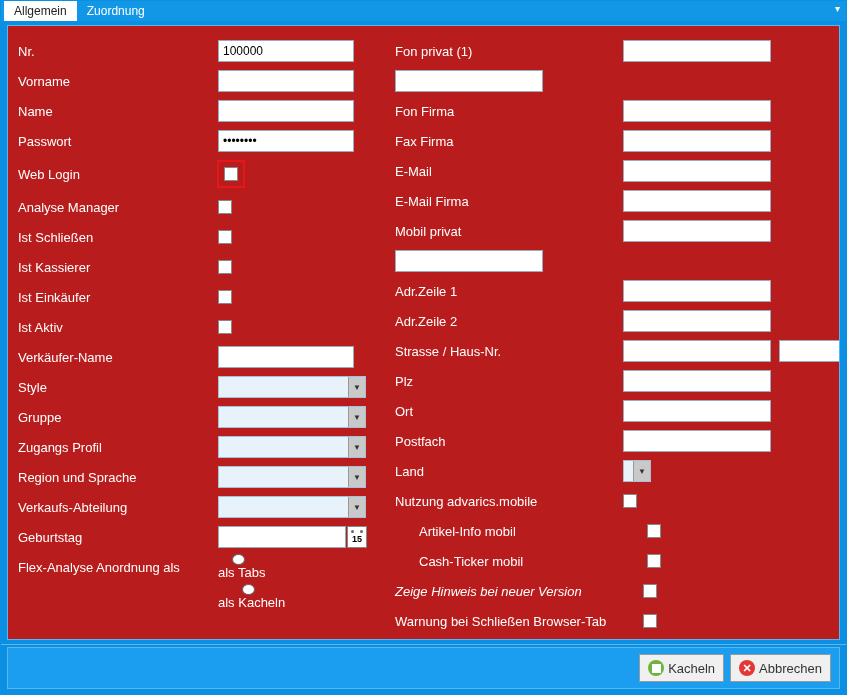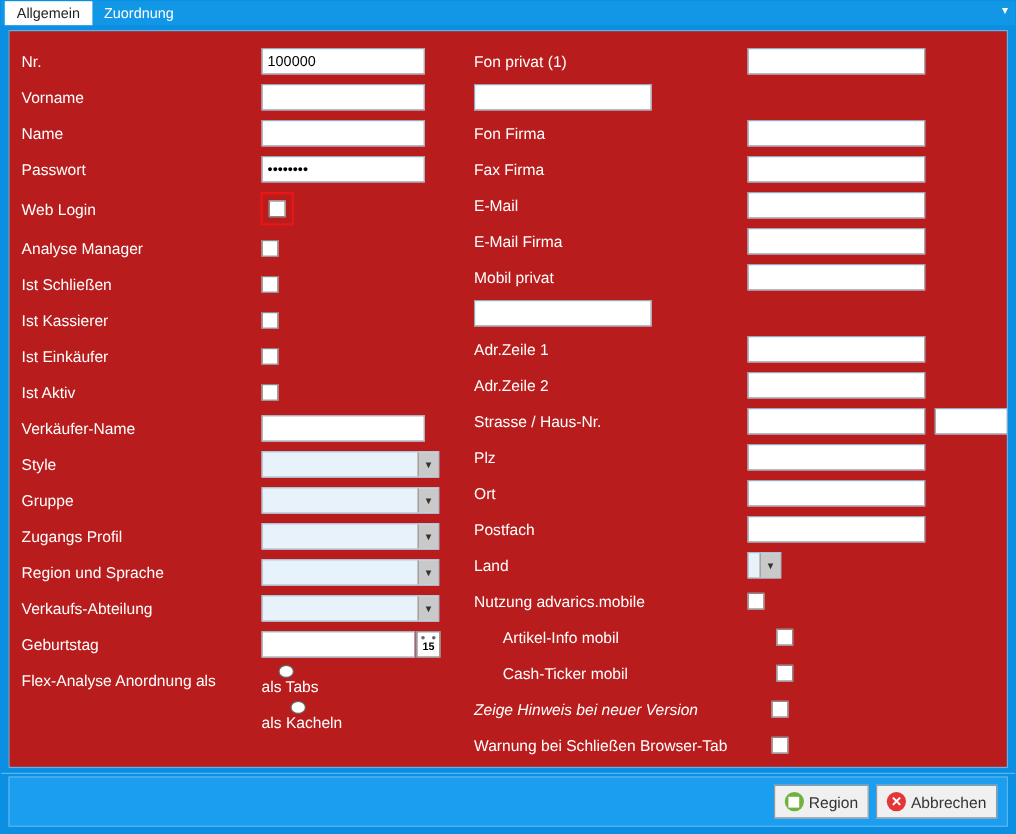--- a/index.html
+++ b/index.html
@@ -251,21 +251,21 @@
             <span class="checkbox"></span>
           </div>
       </div>
     </div>
   </div>
 
   <div class="footer" style="padding:0;">
     <div class="footer-inner">
       <div class="btn">
           <span class="ico-save"></span>
-          <span>Region</span>
+          <span>Kacheln</span>
         </div>
       <div class="btn">
           <span class="ico-cancel">✕</span>
           <span>Abbrechen</span>
         </div>
     </div>
   </div>
 </div>
 
 </body></html>

